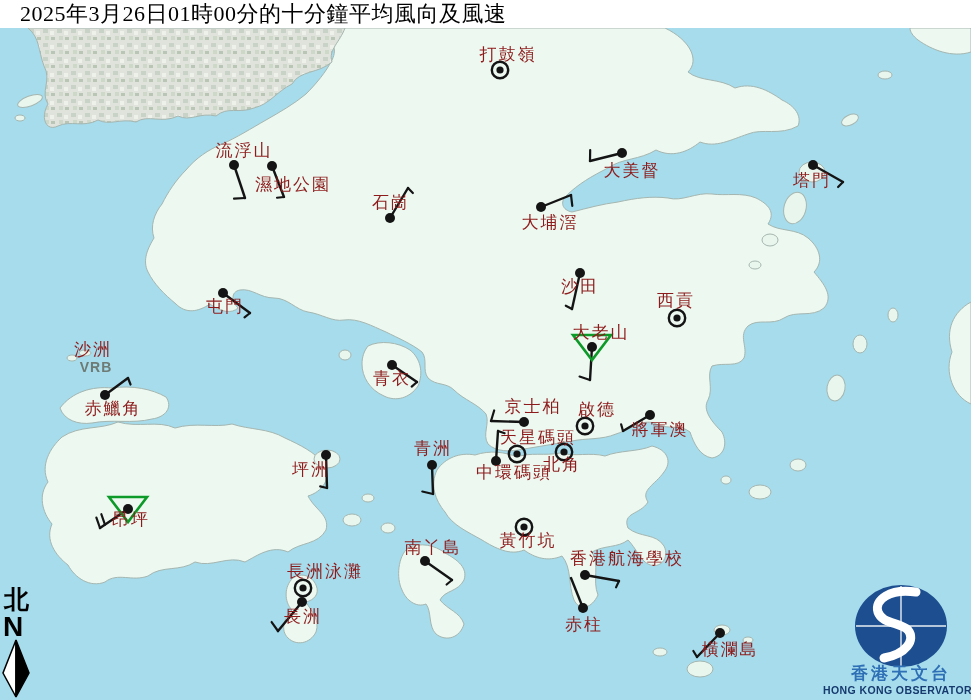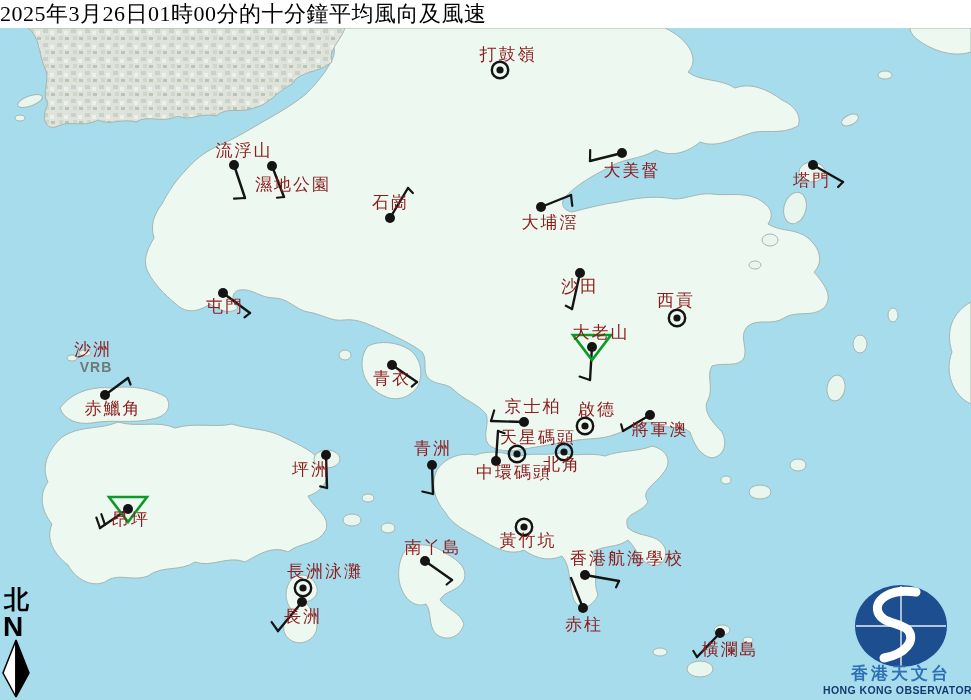--- a/index.html
+++ b/index.html
@@ -1,18 +1,18 @@
 <!DOCTYPE html>
 <html><head>
 <meta charset="utf-8">
 <style>
   html,body{margin:0;padding:0;}
   body{width:971px;height:700px;position:relative;overflow:hidden;background:#a6dcec;font-family:"Liberation Sans",sans-serif;}
   .titlebar{position:absolute;top:0;left:0;width:971px;height:28px;background:#ffffff;z-index:5;display:flex;align-items:center;}
-  .titlebar span{font-family:"Liberation Serif",serif;font-size:22px;color:#000;padding-left:0;white-space:nowrap;letter-spacing:0.5px;}
+  .titlebar span{font-family:"Liberation Serif",serif;font-size:22px;color:#000;padding-left:20px;white-space:nowrap;letter-spacing:0.5px;}
   #map{position:absolute;top:0;left:0;}
   .coast{stroke:#a5b6b0;stroke-width:1;}
   .land{fill:#ecf8f0;}
   .islet{fill:#e9f6ee;}
   .slabel{font-family:"Liberation Serif",serif;font-size:17px;letter-spacing:2px;fill:#8e1b1b;}
   .vrb{font-family:"Liberation Sans",sans-serif;font-size:14px;font-weight:bold;fill:#6e7a74;letter-spacing:1px;}
   .north-cn{font-family:"Liberation Serif",serif;font-size:25px;font-weight:bold;fill:#000;}
   .north-n{font-family:"Liberation Sans",sans-serif;font-size:28px;font-weight:bold;fill:#000;}
   .logo-cn{font-family:"Liberation Serif",serif;font-size:17px;font-weight:bold;fill:#2e6fb5;letter-spacing:3px;}
   .logo-en{font-family:"Liberation Sans",sans-serif;font-size:10.5px;font-weight:bold;fill:#16396e;letter-spacing:0.4px;}

